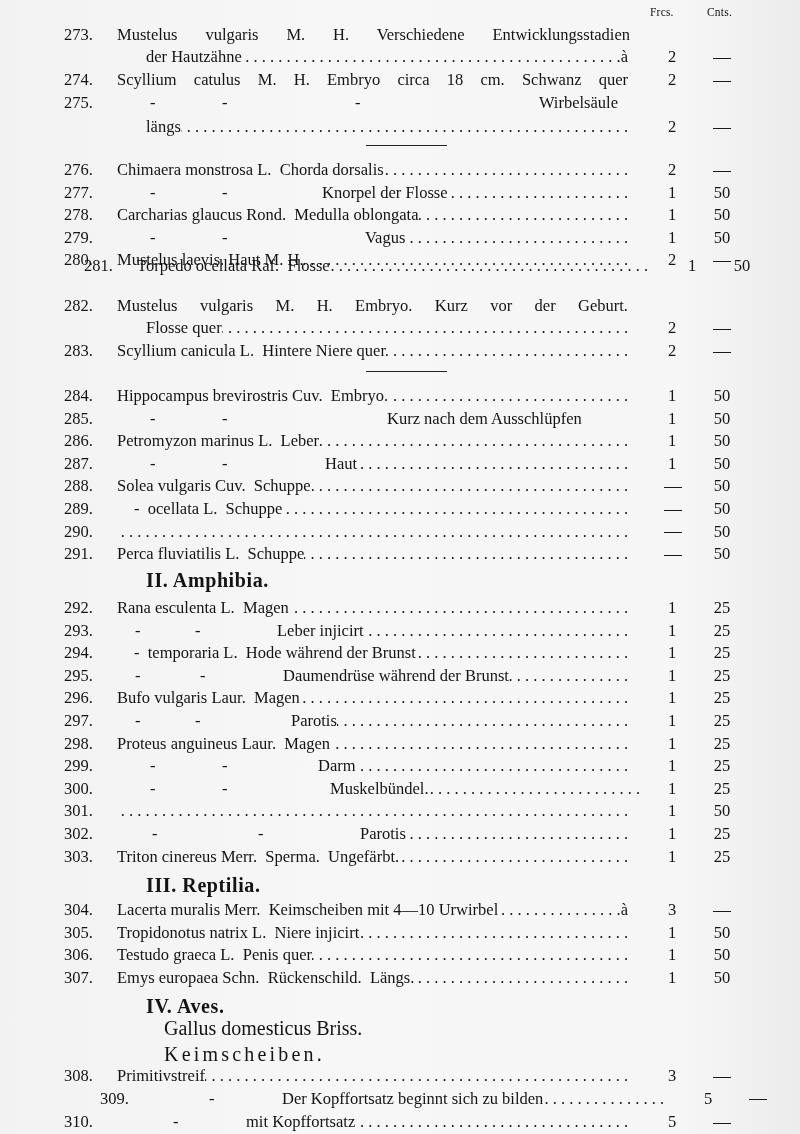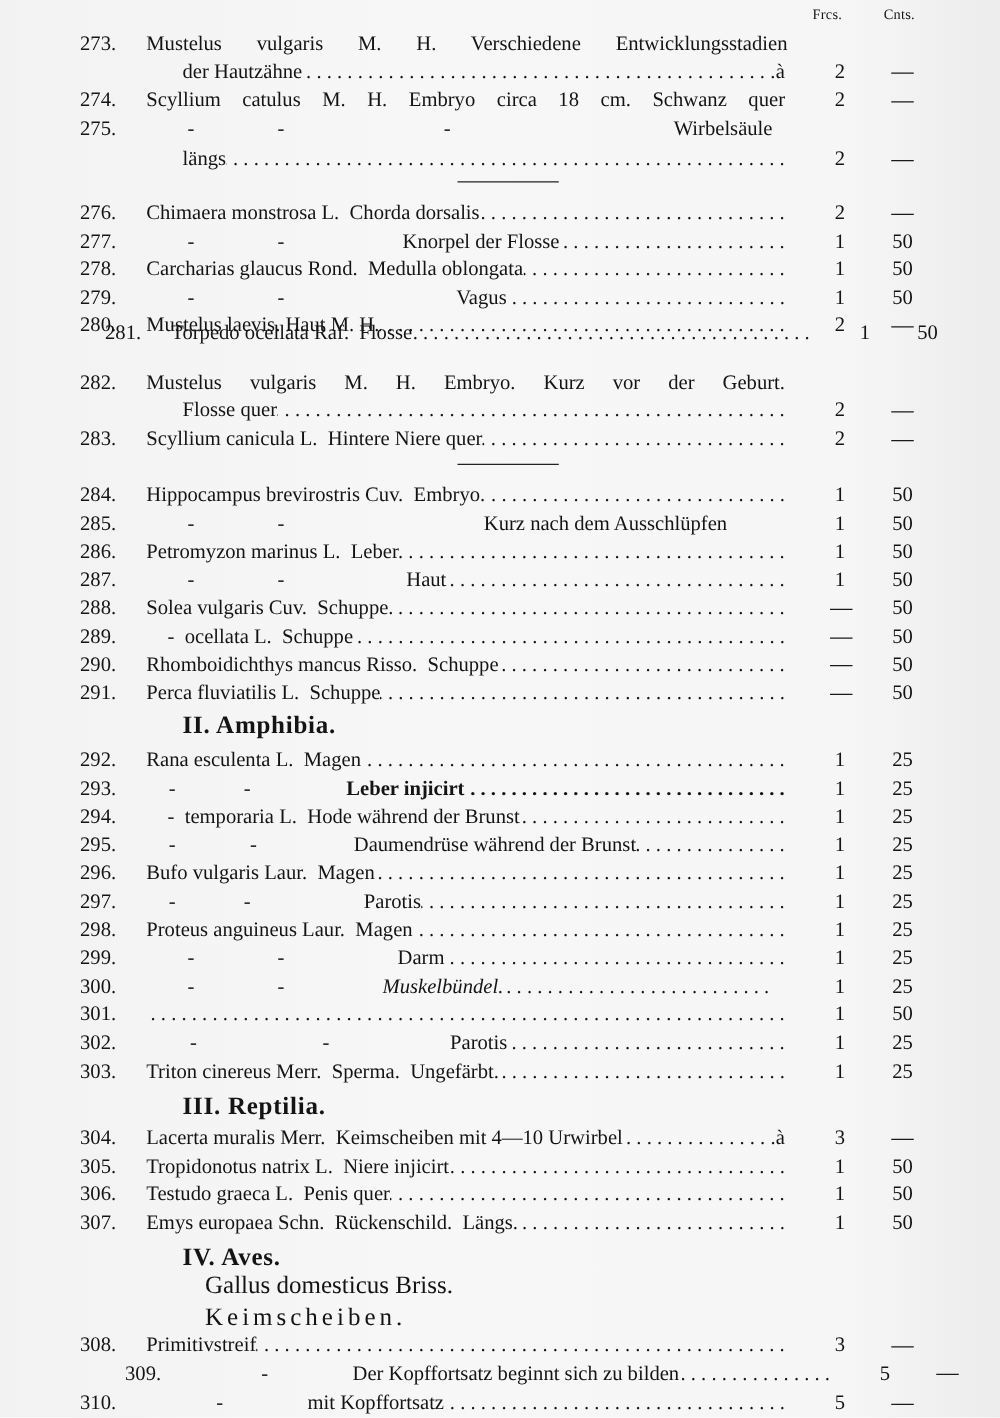--- a/index.html
+++ b/index.html
@@ -231,21 +231,20 @@
         <div class="line" style="left: 134px; width: 494px;">
           <span class="seg">-  ocellata L.  Schuppe</span>
           <span class="fill dotfill"><span> . . . . . . . . . . . . . . . . . . . . . . . . . . . . . . . . . . . . . . . . . . . . . . . . . . . . . . . . . . . . . . . . . . . . . . . . . . . . . . . .</span></span>
         </div>
         <span class="frcs-val"><span class="dash-mark"></span></span>
         <span class="cnts-val">50</span>
       </div>
       <div class="row" style="top: 520.6px;">
         <span class="num">290.</span>
         <div class="line">
-          <span class="seg">Rhomboidichthys mancus Risso.  Schuppe</span>
           <span class="fill dotfill"><span> . . . . . . . . . . . . . . . . . . . . . . . . . . . . . . . . . . . . . . . . . . . . . . . . . . . . . . . . . . . . . . . . . . . . . . . . . . . . . . . .</span></span>
         </div>
         <span class="frcs-val"><span class="dash-mark"></span></span>
         <span class="cnts-val">50</span>
       </div>
       <div class="row" style="top: 543.2px;">
         <span class="num">291.</span>
         <div class="line">
           <span class="seg">Perca fluviatilis L.  Schuppe</span>
           <span class="fill dotfill"><span> . . . . . . . . . . . . . . . . . . . . . . . . . . . . . . . . . . . . . . . . . . . . . . . . . . . . . . . . . . . . . . . . . . . . . . . . . . . . . . . .</span></span>
@@ -264,21 +263,21 @@
           <span class="seg">Rana esculenta L.  Magen</span>
           <span class="fill dotfill"><span> . . . . . . . . . . . . . . . . . . . . . . . . . . . . . . . . . . . . . . . . . . . . . . . . . . . . . . . . . . . . . . . . . . . . . . . . . . . . . . . .</span></span>
         </div>
         <span class="frcs-val">1</span>
         <span class="cnts-val">25</span>
       </div>
       <div class="row" style="top: 619.6px;">
         <span class="num">293.</span>
         <span style="position: absolute; left: 135px;">-</span>
         <span style="position: absolute; left: 195px;">-</span>
-        <div class="line" style="left: 277px; width: 351px; font-weight: bold;">
+        <div class="line" style="left: 277px; width: 351px;">
           <span class="seg">Leber injicirt</span>
           <span class="fill dotfill"><span> . . . . . . . . . . . . . . . . . . . . . . . . . . . . . . . . . . . . . . . . . . . . . . . . . . . . . . . . . . . . . . . . . . . . . . . . . . . . . . . .</span></span>
         </div>
         <span class="frcs-val">1</span>
         <span class="cnts-val">25</span>
       </div>
       <div class="row" style="top: 642.2px;">
         <span class="num">294.</span>
         <div class="line" style="left: 134px; width: 494px;">
           <span class="seg">-  temporaria L.  Hode während der Brunst</span>
@@ -335,21 +334,21 @@
           <span class="seg">Darm</span>
           <span class="fill dotfill"><span> . . . . . . . . . . . . . . . . . . . . . . . . . . . . . . . . . . . . . . . . . . . . . . . . . . . . . . . . . . . . . . . . . . . . . . . . . . . . . . . .</span></span>
         </div>
         <span class="frcs-val">1</span>
         <span class="cnts-val">25</span>
       </div>
       <div class="row" style="top: 777.8px;">
         <span class="num">300.</span>
         <span style="position: absolute; left: 150px;">-</span>
         <span style="position: absolute; left: 222px;">-</span>
-        <div class="line" style="left: 306px; width: 310px; font-style: italic;">
+        <div class="line" style="left: 330px; width: 310px;">
           <span class="seg">Muskelbündel.</span>
           <span class="fill dotfill"><span> . . . . . . . . . . . . . . . . . . . . . . . . . . . . . . . . . . . . . . . . . . . . . . . . . . . . . . . . . . . . . . . . . . . . . . . . . . . . . . . .</span></span>
         </div>
         <span class="frcs-val">1</span>
         <span class="cnts-val">25</span>
       </div>
       <div class="row" style="top: 800.4px;">
         <span class="num">301.</span>
         <div class="line">
           <span class="fill dotfill"><span> . . . . . . . . . . . . . . . . . . . . . . . . . . . . . . . . . . . . . . . . . . . . . . . . . . . . . . . . . . . . . . . . . . . . . . . . . . . . . . . .</span></span>

